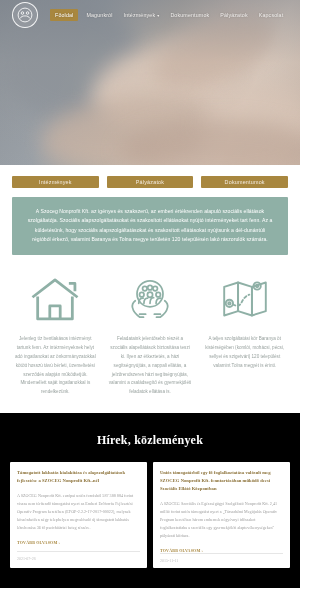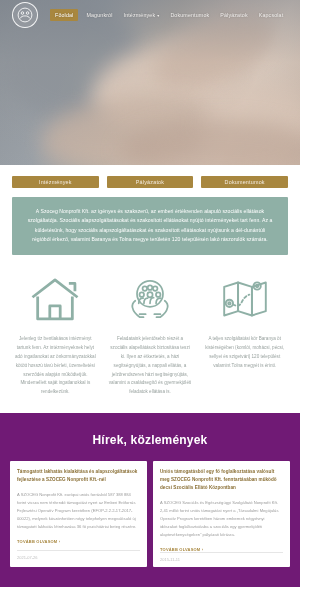--- a/index.html
+++ b/index.html
@@ -78,21 +78,21 @@
   
   .features { display:flex; padding:16px 10px 6px 10px; gap:4px; background:#fff; }
   .feat { flex:1; display:flex; flex-direction:column; align-items:center; }
   .feat-icon { height:56px; display:flex; align-items:center; justify-content:center; }
   .feat-text {
     margin-top:8px; font-size:4.6px; line-height:1.95; color:#9aa3a0;
     text-align:center; padding:0 3px;
   }
 
   
-  .news-band { background:#701a75; padding:14px 10px 20px 10px; margin-top:10px; }
+  .news-band { background:#000000; padding:14px 10px 20px 10px; margin-top:10px;font-family:Liberation Serif, serif; }
   .news-title {
     text-align:center; color:#ffffff; font-size:12px; font-weight:bold;
     letter-spacing:.2px; padding:6px 0 14px 0;
   }
   .cards { display:flex; gap:6px; }
   .card {
     flex:1; background:#ffffff; border-radius:1px; padding:7px 7px 0 7px;
     display:flex; flex-direction:column;
   }
   .card-title {

